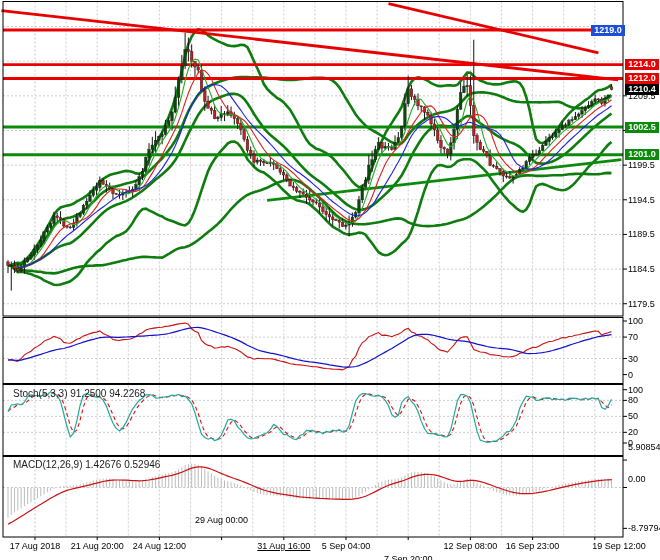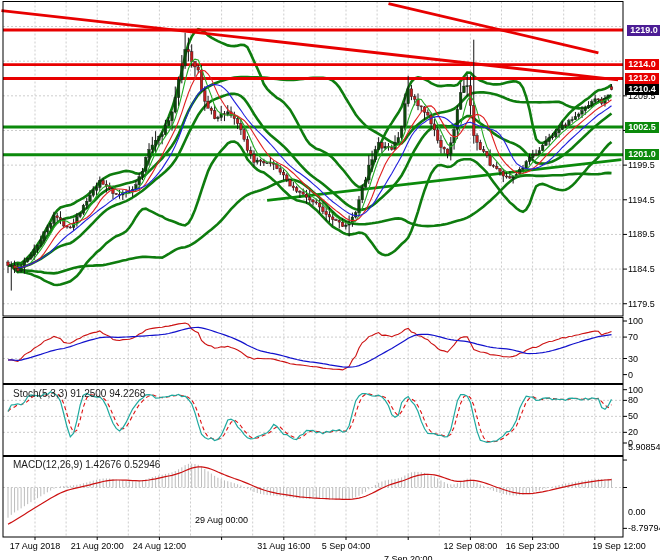--- a/index.html
+++ b/index.html
@@ -705,32 +705,32 @@
       <div class="axlbl" style="left: 628px; top: 316px;">100</div>
       <div class="axlbl" style="left: 628px; top: 332.08px;">70</div>
       <div class="axlbl" style="left: 628px; top: 353.52px;">30</div>
       <div class="axlbl" style="left: 628px; top: 369.6px;">0</div>
       <div class="axlbl" style="left: 628px; top: 384.7px;">100</div>
       <div class="axlbl" style="left: 628px; top: 395.36px;">80</div>
       <div class="axlbl" style="left: 628px; top: 411.35px;">50</div>
       <div class="axlbl" style="left: 628px; top: 427.34px;">20</div>
       <div class="axlbl" style="left: 628px; top: 438px;">0</div>
       <div class="axlbl" style="left: 628px; top: 442px;">5.90854</div>
-      <div class="axlbl" style="left: 628px; top: 507px;">0.00</div>
+      <div class="axlbl" style="left: 628px; top: 474px;">0.00</div>
       <div class="axlbl" style="left: 628px; top: 523.366px;">-8.79794</div>
-      <div class="badge" style="left: 591px; top: 24.5px; background: #4c1d95; color: rgb(255, 255, 255); margin-left: 36px;">1219.0</div>
+      <div class="badge" style="left: 591px; top: 24.5px; background: #1d4ed8; color: rgb(255, 255, 255);">1219.0</div>
       <div class="badge" style="left: 625px; top: 59.15px; background: rgb(232, 0, 0); color: rgb(255, 255, 255);">1214.0</div>
       <div class="badge" style="left: 625px; top: 73.01px; background: rgb(232, 0, 0); color: rgb(255, 255, 255);">1212.0</div>
       <div class="badge" style="left: 625px; top: 84.098px; background: rgb(0, 0, 0); color: rgb(255, 255, 255);">1210.4</div>
       <div class="badge" style="left: 625px; top: 121.52px; background: rgb(11, 138, 11); color: rgb(255, 255, 255);">1002.5</div>
       <div class="badge" style="left: 625px; top: 149.24px; background: rgb(11, 138, 11); color: rgb(255, 255, 255);">1201.0</div>
       <div class="tlbl" style="left: -4px; top: 541px;">17 Aug 2018</div>
       <div class="tlbl" style="left: 58.2px; top: 541px;">21 Aug 20:00</div>
       <div class="tlbl" style="left: 120.4px; top: 541px;">24 Aug 12:00</div>
       <div class="tlbl" style="left: 182.6px; top: 515px;">29 Aug 00:00</div>
-      <div class="tlbl" style="left: 244.8px; top: 541px;">31 Aug 16:00</div>
+      <div class="tlbl" style="left: 244.8px; top: 541px; text-decoration: underline;">31 Aug 16:00</div>
       <div class="tlbl" style="left: 307px; top: 541px;">5 Sep 04:00</div>
       <div class="tlbl" style="left: 369.2px; top: 554px;">7 Sep 20:00</div>
       <div class="tlbl" style="left: 431.4px; top: 541px;">12 Sep 08:00</div>
       <div class="tlbl" style="left: 493.6px; top: 541px;">16 Sep 23:00</div>
       <div class="tlbl" style="left: 580px; top: 541px;">19 Sep 12:00</div>
     </div>
 </div>
 
 </body></html>

